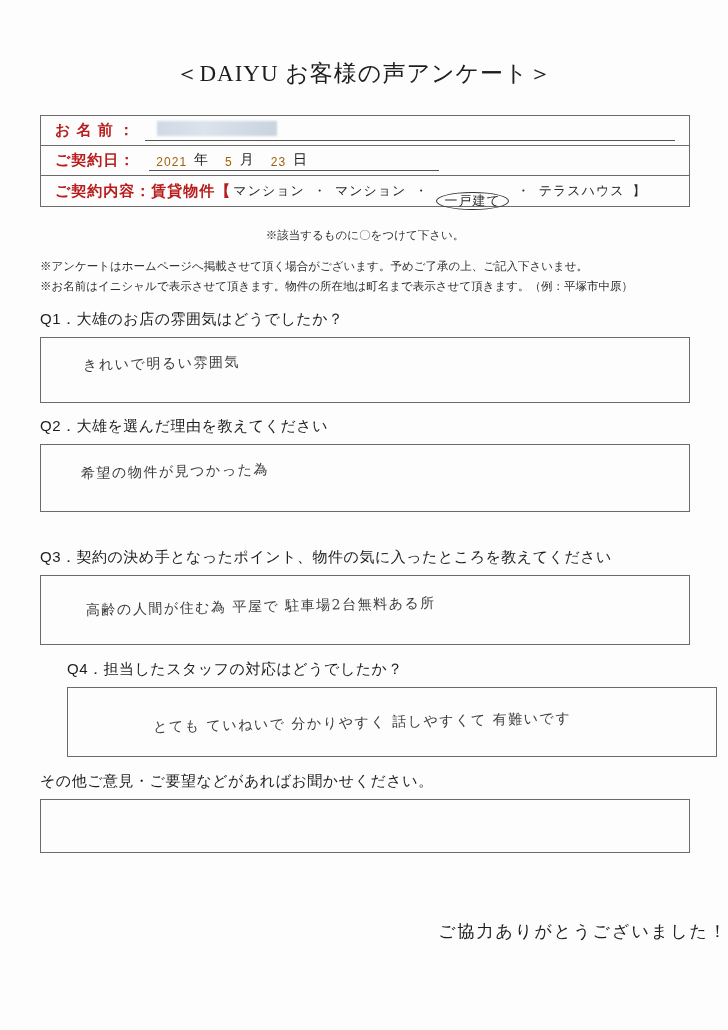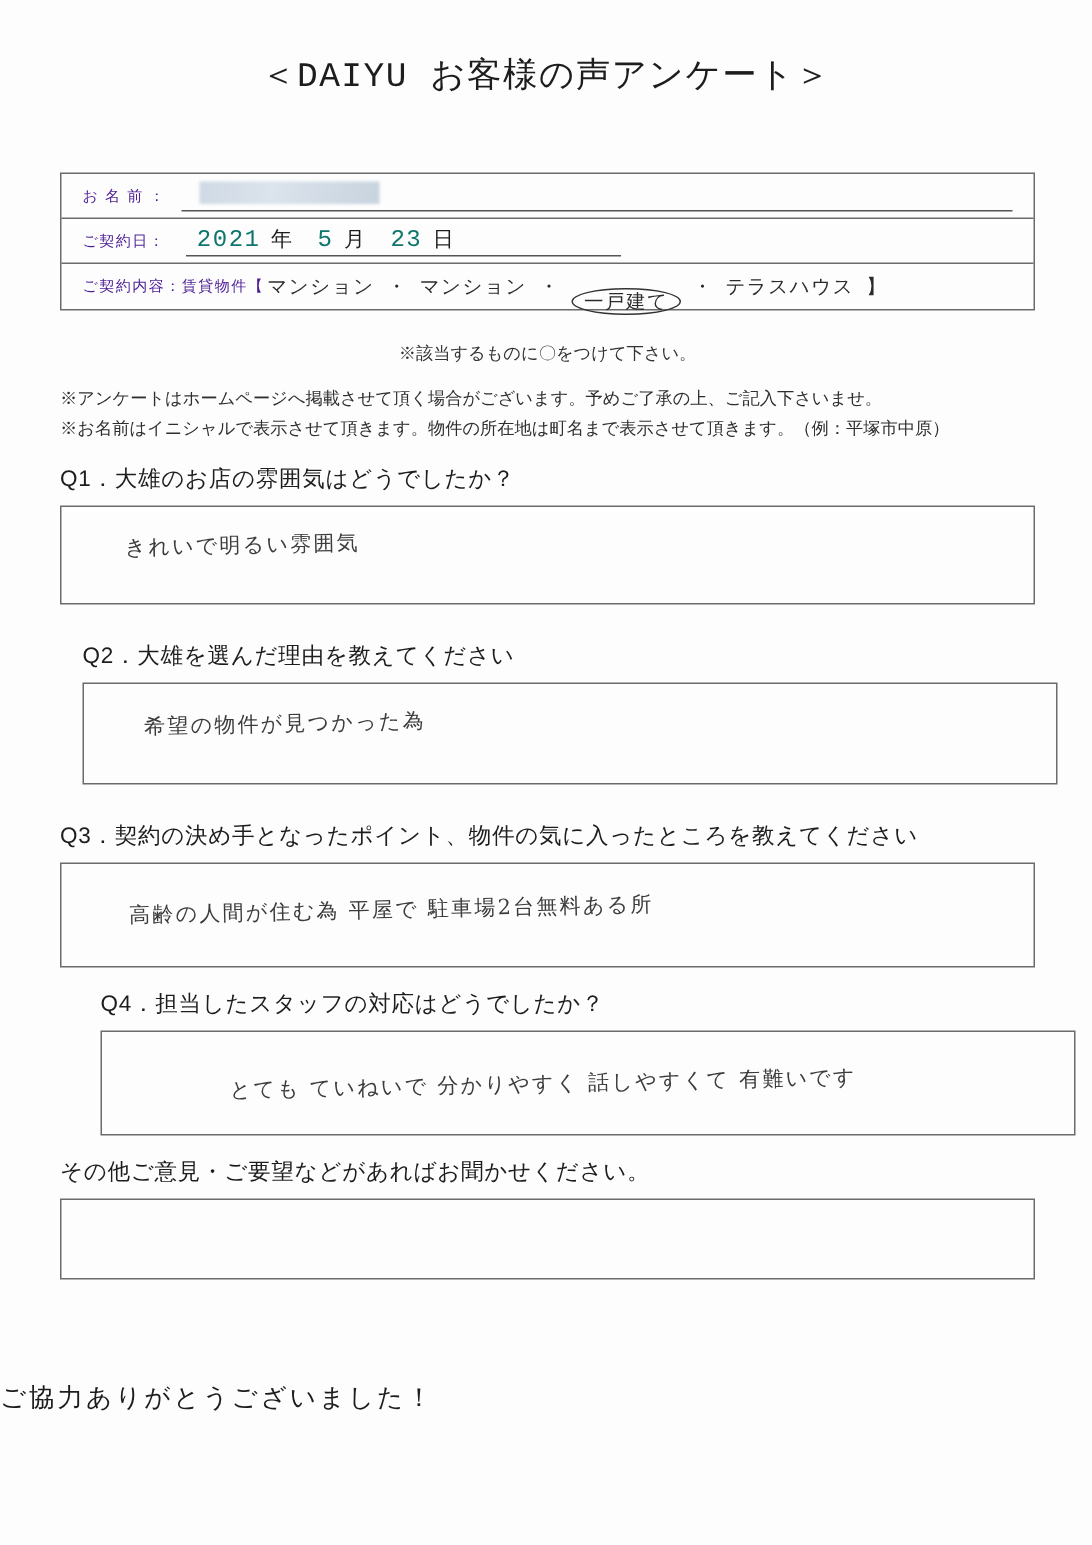--- a/index.html
+++ b/index.html
@@ -19,46 +19,47 @@
     position: relative;
     width: 728px;
     height: 1030px;
     background: #fdfdfd;
   }
   .title {
     text-align: center;
     font-size: 23px;
     letter-spacing: 1px;
     color: #1d1d1d;
-    padding-top: 34px;
-    font-family: Liberation Mono, monospace;
+    padding-top: 58px;
+    font-family: Liberation Serif, serif;
   }
   
   .infobox {
     position: absolute;
     left: 40px;
     top: 115px;
     width: 650px;
     border: 1px solid #6b6b6b;
     box-sizing: border-box;
   }
   .inforow {
     display: flex;
     align-items: center;
     height: 30px;
     border-bottom: 1px solid #6b6b6b;
     padding: 0 14px;
     box-sizing: border-box;
   }
   .inforow:last-child { border-bottom: none; }
   .inforow .lbl {
-    font-size: 10px;
+    font-size: 15px;
     letter-spacing: 1px;
     white-space: nowrap;
-    color: #4c1d95;
+    color: #b91c1c;
+    font-weight: bold;
   }
   .namefill {
     flex: 1;
     margin-left: 10px;
     height: 20px;
     position: relative;
   }
   .namefill .redact {
     position: absolute;
     left: 12px;
@@ -77,23 +78,23 @@
   }
   .datewrap {
     margin-left: 14px;
     display: flex;
     align-items: flex-end;
     border-bottom: 1px solid #555;
     padding-bottom: 1px;
     min-width: 290px;
   }
   .hand {
-    font-family: Liberation Mono, monospace;
-    color: #0f766e;
-    font-size: 16px;
+    font-family: Liberation Sans, sans-serif;
+    color: #a16207;
+    font-size: 12px;
   }
   .datewrap .hand { padding: 0 7px; letter-spacing: 1px; }
   .datewrap .unit { font-size: 14px; padding-right: 10px; color:#1d1d1d;}
   .contentrow .opts {
     font-size: 13px;
     letter-spacing: 1px;
     margin-left: 2px;
     white-space: nowrap;
     display: flex;
     align-items: center;
@@ -149,21 +150,21 @@
     font-size: 14px;
     letter-spacing: 1.5px;
     transform: rotate(-1.2deg);
     white-space: nowrap;
   }
   .footer {
     position: absolute;
     left: 0;
     top: 920px;
     width: 728px;
-    text-align: left;
+    text-align: right;
     font-size: 17px;
     letter-spacing: 2px;
     color: #1d1d1d;
   }
 </style>
 </head>
 <body>
 
 <div class="page">
 
@@ -213,21 +214,21 @@
     <div>※お名前はイニシャルで表示させて頂きます。物件の所在地は町名まで表示させて頂きます。（例：平塚市中原）</div>
   </div>
 
   <div class="q" style="top:310px;">
     <div class="qlabel">Q1．大雄のお店の雰囲気はどうでしたか？</div>
     <div class="answerbox" style="height:66px;">
       <span class="answer" style="left:42px; top:17px;">きれいで明るい雰囲気</span>
     </div>
   </div>
 
-  <div class="q" style="top:428px;margin-left:15px;">
+  <div class="q" style="top:417px;">
     <div class="qlabel">Q2．大雄を選んだ理由を教えてください</div>
     <div class="answerbox" style="height:68px;">
       <span class="answer" style="left:40px; top:18px;">希望の物件が見つかった為</span>
     </div>
   </div>
 
   <div class="q" style="top:548px;">
     <div class="qlabel">Q3．契約の決め手となったポイント、物件の気に入ったところを教えてください</div>
     <div class="answerbox" style="height:70px;">
       <span class="answer" style="left:45px; top:22px;">高齢の人間が住む為 平屋で 駐車場2台無料ある所</span>

